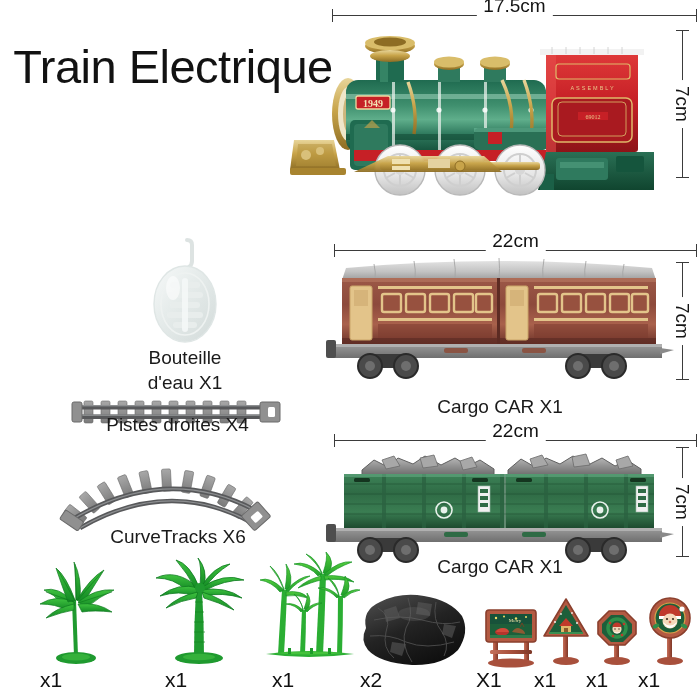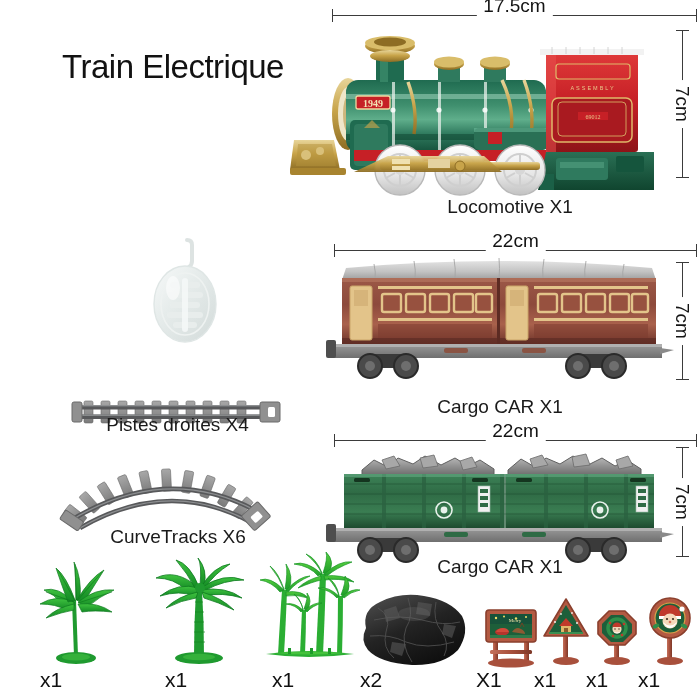--- a/index.html
+++ b/index.html
@@ -11,21 +11,21 @@
     overflow:hidden;
     position:relative;
   }
   .stage{position:absolute;inset:0;}
   .abs{position:absolute;}
 
   
   .title{
     left:8px;top:44px;width:330px;
     text-align:center;
-    font-size:33px;line-height:46px;
+    font-size:47px;line-height:46px;
     letter-spacing:-0.5px;
     color:#121212;
     font-weight:400;
   }
   .title .l2{display:block;}
 
   
   .caption{
     font-size:19px;color:#1a1a1a;text-align:center;
     white-space:nowrap;font-weight:400;
@@ -245,21 +245,20 @@
 
       <rect x="92" y="140" width="160" height="8" rx="3" fill="url(#gGold)"></rect>
       <path d="M66 150 L100 134 L196 134 L214 150 Z" fill="url(#gGold)" opacity="0.95"></path>
       <rect x="104" y="137" width="18" height="5" fill="#efe1b0"></rect>
       <rect x="104" y="144" width="18" height="4" fill="#efe1b0"></rect>
       <rect x="140" y="137" width="22" height="9" fill="#e4d2a0"></rect>
       <circle cx="172" cy="144" r="5" fill="#c8a44a" stroke="#8d6d24"></circle>
     </svg>
   </div>
 
-  <div class="abs caption" style="left:400px;top:196px;width:220px;">Locomotive X1</div>
 
   <div class="abs dim-h" style="left:334px;top:244px;width:363px;">
     <div class="bar"></div>
       <div class="cap l"></div>
       <div class="cap r"></div>
     <div class="txt">22cm</div>
   </div>
 
   <div class="abs dim-v" style="left:676px;top:262px;height:118px;">
     <div class="bar"></div>
@@ -494,20 +493,24 @@
         <rect x="24" y="54" width="36" height="6" rx="3"></rect>
         <rect x="27" y="64" width="30" height="6" rx="3"></rect>
         <rect x="24" y="74" width="36" height="6" rx="3"></rect>
         <rect x="30" y="84" width="24" height="6" rx="3"></rect>
       </g>
       <rect x="39" y="40" width="6" height="54" rx="3" fill="#f4f7f7" opacity="0.9"></rect>
       <ellipse cx="30" cy="50" rx="7" ry="12" fill="#ffffff" opacity="0.55"></ellipse>
     </svg>
   </div>
 
+  <div class="abs caption" style="left:110px;top:345px;width:150px;line-height:25px;">
+    <span>Bouteille</span><br>
+    <span>d'eau X1</span>
+  </div>
 
   <div class="abs" style="left:72px;top:398px;">
     <svg width="210" height="28" viewBox="0 0 210 28">
       <defs>
         <linearGradient id="gTie" x1="0" y1="0" x2="0" y2="1">
           <stop offset="0%" stop-color="#a8a8a8"></stop>
           <stop offset="100%" stop-color="#7a7a7a"></stop>
         </linearGradient>
       </defs>
 

